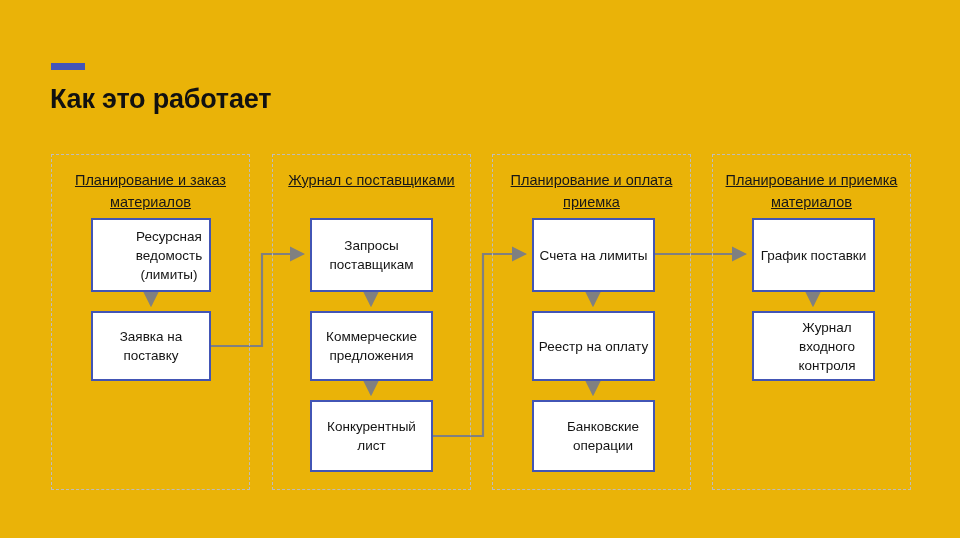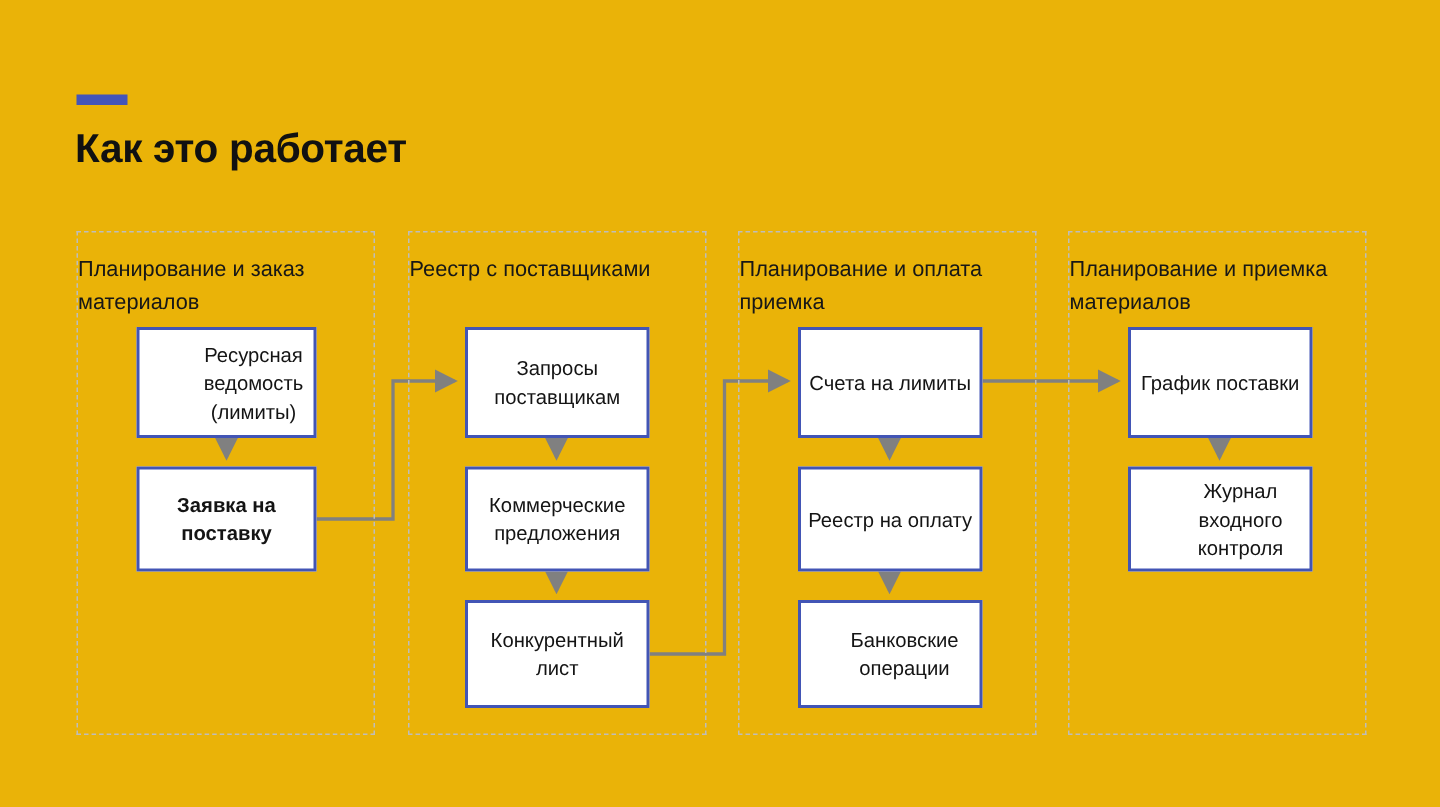--- a/index.html
+++ b/index.html
@@ -51,24 +51,25 @@
     height: 336px;
     border: 1px dashed #bdbdbd;
     box-sizing: border-box;
     background: transparent;
   }
   .group-title {
     position: absolute;
     left: 0;
     right: 0;
     top: 14px;
-    text-align: left;
+    text-align: center;
     font-size: 14.5px;
     line-height: 22px;
     color: #171717;
+    text-decoration: underline;
   }
 
   #group-0 { left: 51px;  width: 199px; }
   #group-1 { left: 272px; width: 199px; }
   #group-2 { left: 492px; width: 199px; }
   #group-3 { left: 712px; width: 199px; }
 
   
   .node {
     position: absolute;
@@ -119,23 +120,23 @@
         <path d="M 655 254 L 745 254" fill="none" stroke="#808080" stroke-width="2.2" marker-end="url(#arrowhead)"></path>
         <path d="M 813 292 L 813 305" fill="none" stroke="#808080" stroke-width="2.2" marker-end="url(#arrowhead)"></path>
       </g>
   </svg>
 
   <div id="groups-layer">
       <div class="group" id="group-0">
         <div class="group-title">Планирование и заказ материалов</div>
       </div>
       <div class="node" style="left: 91px; top: 218px; width: 120px; height: 74px; border-color: rgb(66, 85, 181); padding-left: 40px;">Ресурсная ведомость (лимиты)</div>
-      <div class="node" style="left: 91px; top: 311px; width: 120px; height: 70px; border-color: rgb(66, 85, 181); font-weight: bold;">Заявка на поставку</div>
+      <div class="node" style="left: 91px; top: 311px; width: 120px; height: 70px; border-color: rgb(66, 85, 181);">Заявка на поставку</div>
       <div class="group" id="group-1">
-        <div class="group-title">Реестр с поставщиками</div>
+        <div class="group-title">Журнал с поставщиками</div>
       </div>
       <div class="node" style="left: 310px; top: 218px; width: 123px; height: 74px; border-color: rgb(66, 85, 181);">Запросы поставщикам</div>
       <div class="node" style="left: 310px; top: 311px; width: 123px; height: 70px; border-color: rgb(66, 85, 181);">Коммерческие предложения</div>
       <div class="node" style="left: 310px; top: 400px; width: 123px; height: 72px; border-color: rgb(66, 85, 181);">Конкурентный лист</div>
       <div class="group" id="group-2">
         <div class="group-title">Планирование и оплата приемка</div>
       </div>
       <div class="node" style="left: 532px; top: 218px; width: 123px; height: 74px; border-color: rgb(66, 85, 181);">Счета на лимиты</div>
       <div class="node" style="left: 532px; top: 311px; width: 123px; height: 70px; border-color: rgb(66, 85, 181);">Реестр на оплату</div>
       <div class="node" style="left: 532px; top: 400px; width: 123px; height: 72px; border-color: rgb(66, 85, 181); padding-left: 23px;">Банковские операции</div>

